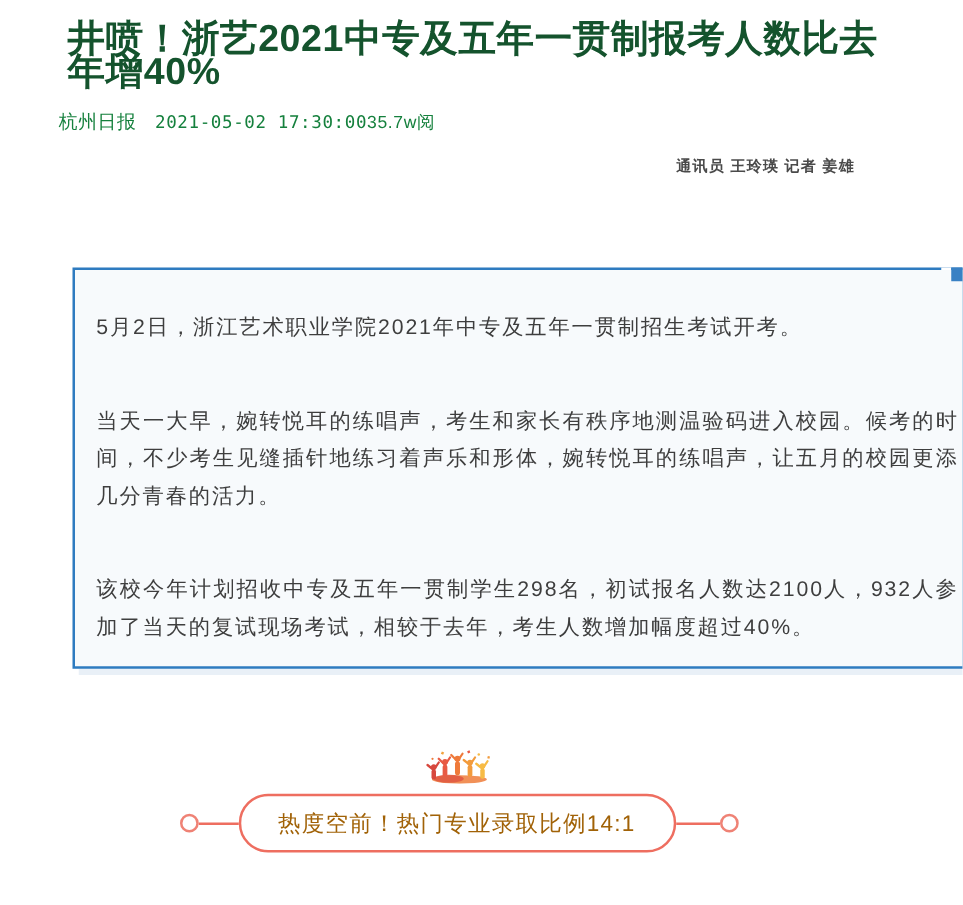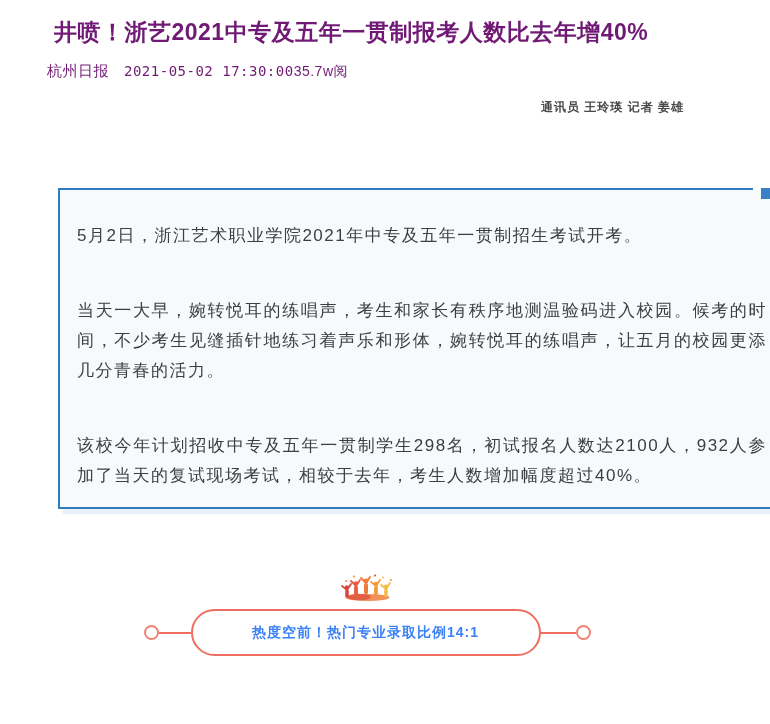--- a/index.html
+++ b/index.html
@@ -7,32 +7,32 @@
     width: 770px; height: 724px;
     background: #ffffff;
     font-family: "Liberation Sans", sans-serif;
     overflow: hidden;
   }
   .page { position: relative; width: 770px; height: 724px; }
 
   
   .article-title {
     margin: 19px 40px 0 54px;
-    font-size: 23px;
+    font-size: 30px;
     font-weight: bold;
-    color: #701a75;
+    color: #14532d;
     letter-spacing: 0.5px;
     line-height: 26px;
   }
   .byline {
     display: flex;
     align-items: baseline;
     margin: 17px 0 0 47px;
     font-size: 15px;
-    color: #701a75;
+    color: #15803d;
     letter-spacing: 0.5px;
   }
   .byline .source { margin-right: 15px; }
   .byline .time   { margin-right: 0; font-family: "DejaVu Sans Mono", monospace; font-size: 14px; }
   .byline .reads  { font-size: 14px; }
   .credits {
     width: 626px;
     margin: 18px 0 0 58px;
     text-align: right;
     font-size: 12px;
@@ -104,23 +104,23 @@
   .divider-line.right { width: 35px; }
   .highlight-pill {
     width: 350px;
     height: 47px;
     border: 2px solid #ee6e60;
     border-radius: 24px;
     background: #ffffff;
     display: flex;
     align-items: center;
     justify-content: center;
-    font-size: 14px;
-    font-weight: bold;
-    color: #3b82f6;
+    font-size: 18px;
+    font-weight: normal;
+    color: #a16207;
     letter-spacing: 1px;
     flex: 0 0 auto;
   }
 </style>
 </head>
 <body>
 
 <div class="page">
 
   <h1 class="article-title">井喷！浙艺2021中专及五年一贯制报考人数比去年增40%</h1>

